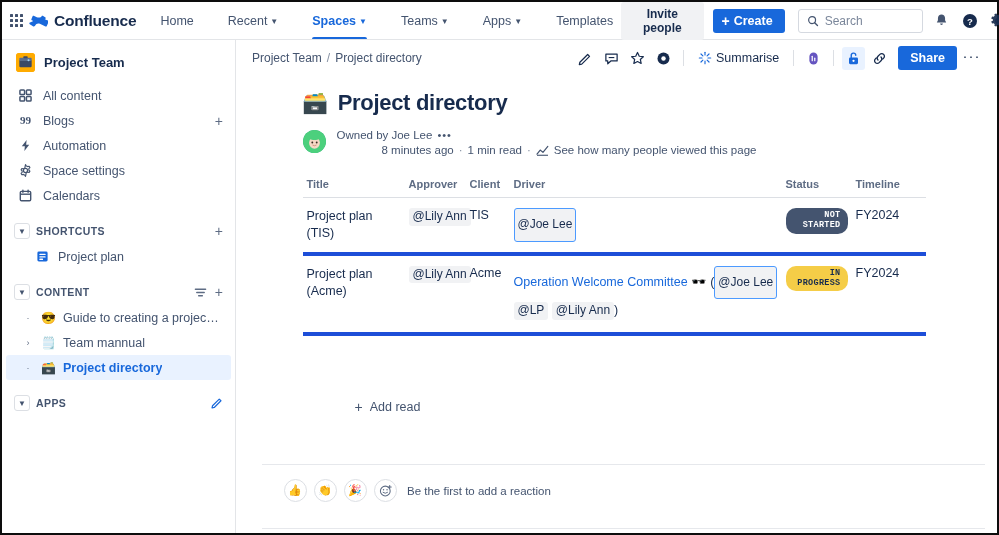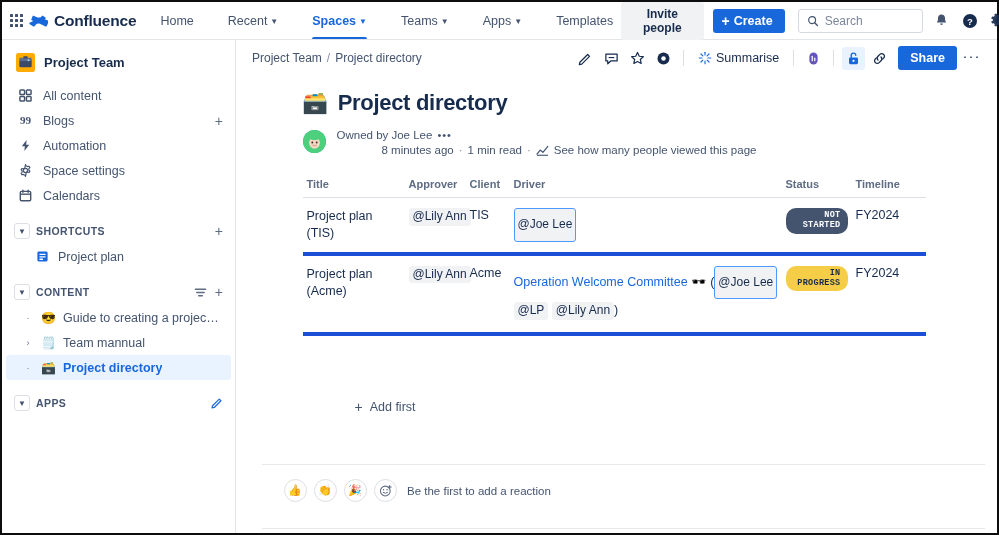--- a/index.html
+++ b/index.html
@@ -680,21 +680,21 @@
                 <td style="text-align:center;">
                   <span class="lozenge loz-inprogress">IN PROGRESS</span>
                 </td>
                 <td>FY2024</td>
               </tr>
             </tbody>
           </table>
 
           <div class="add-label">
             <span style="font-size:14px;line-height:1;">+</span>
-            <span>Add first</span>
+            <span>Add read</span>
           </div>
         </div>
 
         <div class="reactions-row">
           <div class="react-pill">👍</div>
           <div class="react-pill">👏</div>
           <div class="react-pill">🎉</div>
           <div class="react-pill">
             <svg width="14" height="14" viewBox="0 0 16 16">
                 <circle cx="7.2" cy="8" r="5.6" fill="none" stroke="#5e6c84" stroke-width="1.2"></circle>

